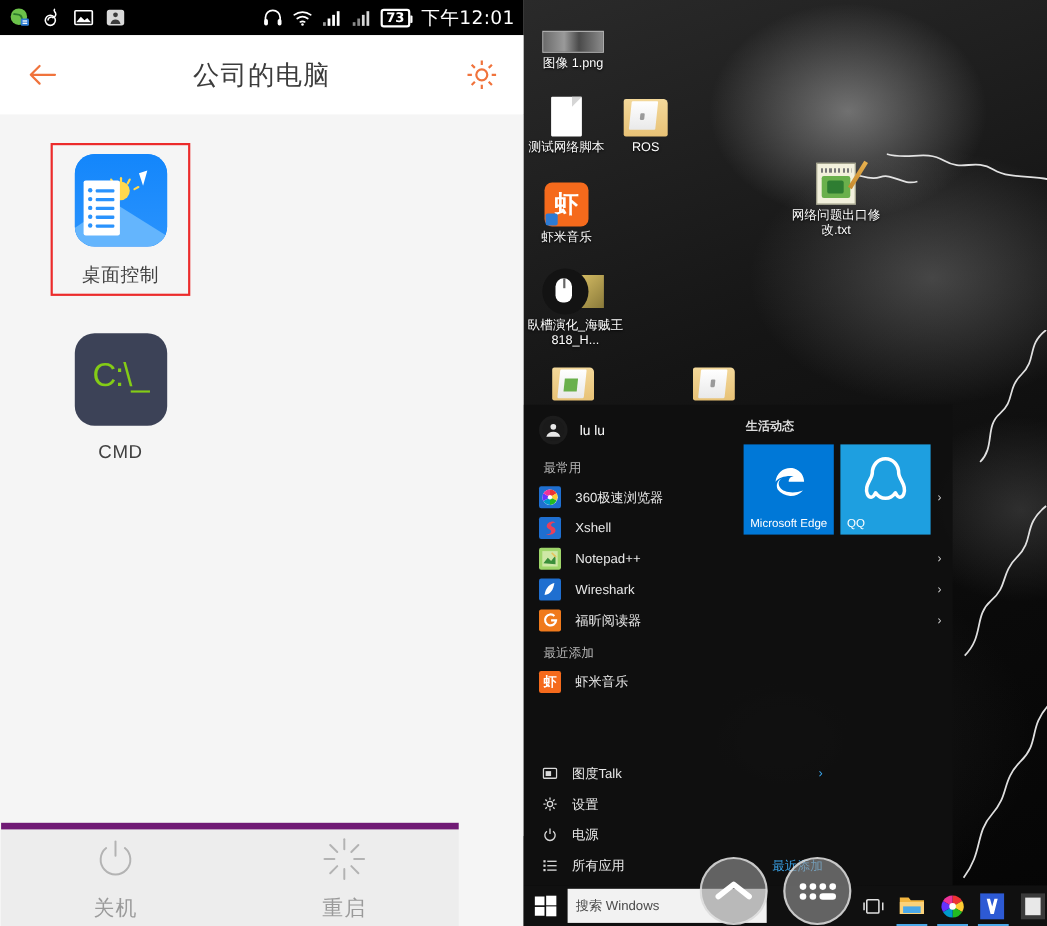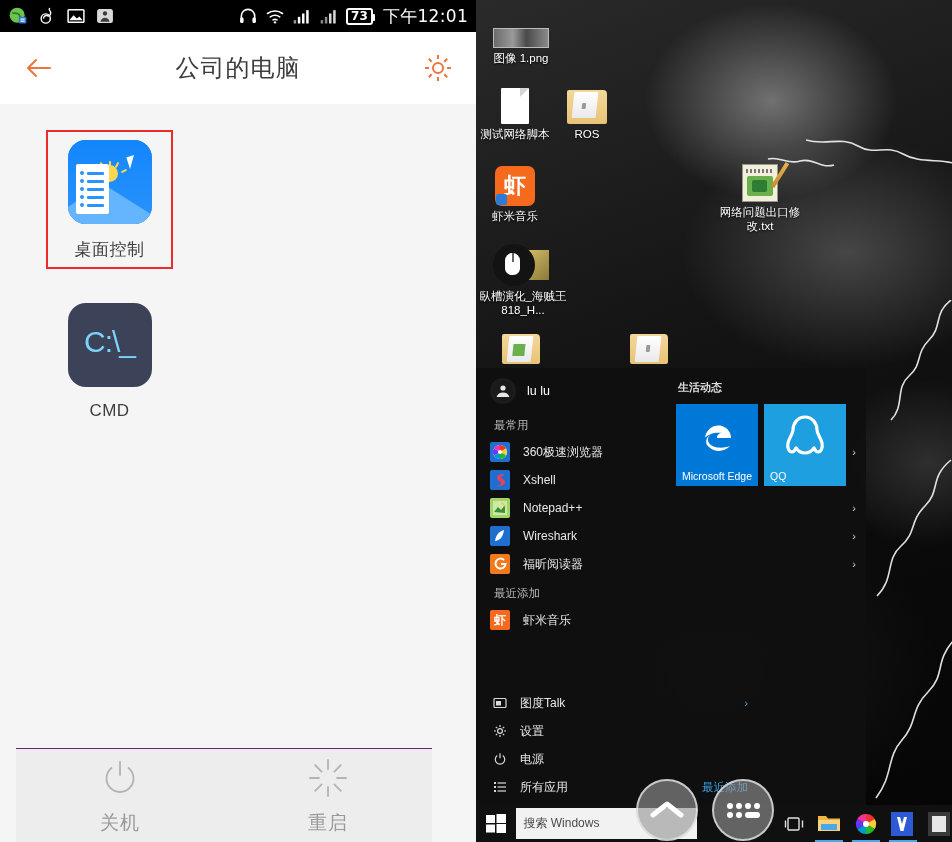--- a/index.html
+++ b/index.html
@@ -88,25 +88,25 @@
 
   
   .ic-file { background:#fcc46a; }
   .ic-file .top{position:absolute;left:0;right:0;top:0;height:30px;background:#fb8450;}
   .ic-file .node{position:absolute;width:13px;height:13px;border-radius:50%;border:3.5px solid #fff;background:transparent;}
   .ic-file .link{position:absolute;left:29.5px;top:32px;width:3px;height:16px;background:#fff;}
   .ic-file .curve{position:absolute;left:38px;top:44px;width:26px;height:14px;border-bottom:2.5px solid #f05a2c;border-right:2.5px solid #f05a2c;border-radius:0 0 14px 0;transform:rotate(-8deg);}
 
   
   .ic-cmd { background:#3c4257; display:flex; align-items:center; justify-content:center;}
-  .ic-cmd span{color:#7dd3fc;font-size:30px;font-family:"Liberation Sans",sans-serif;letter-spacing:-1px;position:relative;top:-3px;}
+  .ic-cmd span{color:#84cc16;font-size:30px;font-family:"Liberation Sans",sans-serif;letter-spacing:-1px;position:relative;top:-3px;}
 
   .bottombar {
-    position:absolute; bottom:0; left:16px; width:416px; height:94px;
-    background:#ededed; border-top:1px solid #701a75;
+    position:absolute; bottom:0; left:1px; width:416px; height:94px;
+    background:#ededed; border-top:6px solid #701a75;
     display:flex;
   }
   .bb-item{flex:1;display:flex;flex-direction:column;align-items:center;justify-content:center;cursor:pointer;}
   .bb-label{margin-top:9px;font-size:19px;color:#9a9a9a;letter-spacing:1px;}
 
   
   .win { position:relative; width:476px; height:842px; flex:0 0 476px; overflow:hidden; }
   .wallpaper{
     position:absolute; inset:0;
     background:
@@ -366,21 +366,21 @@
     <div class="dicon" style="left:2px;top:164px;">
       <div class="im">
         <div style="width:40px;height:40px;background:#f56a1c;border-radius:7px;position:relative;display:flex;align-items:center;justify-content:center;">
           <span style="color:#fff;font-size:22px;font-weight:bold;line-height:1;">虾</span>
           <div style="position:absolute;left:1px;bottom:1px;width:11px;height:11px;background:#2d7bd4;border-radius:2px;"></div>
         </div>
       </div>
       <div class="tx">虾米音乐</div>
     </div>
 
-    <div class="dicon" style="left:238px;top:160px;width:92px;">
+    <div class="dicon" style="left:238px;top:144px;width:92px;">
       <div class="im">
         <div style="width:36px;height:38px;background:#f2f0dc;border:1px solid #9a9a83;position:relative;">
           <div style="position:absolute;left:3px;top:4px;right:3px;height:4px;background:repeating-linear-gradient(90deg,#777 0 2px,transparent 2px 4px);"></div>
           <div style="position:absolute;left:4px;top:11px;width:26px;height:20px;background:#6ab04c;border-radius:2px;"></div>
           <div style="position:absolute;left:9px;top:15px;width:15px;height:12px;background:#2e7d32;border-radius:2px;"></div>
           <div style="position:absolute;right:-5px;top:-4px;width:4px;height:28px;background:linear-gradient(180deg,#e8b14e,#c88b2e);transform:rotate(32deg);"></div>
         </div>
       </div>
       <div class="tx">网络问题出口修改.txt</div>
     </div>

